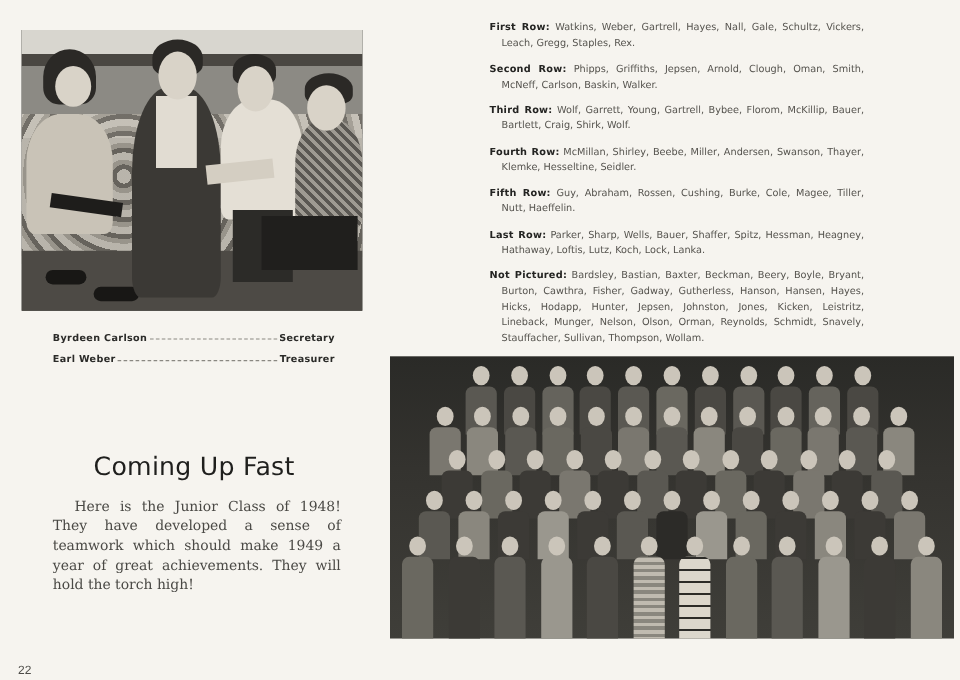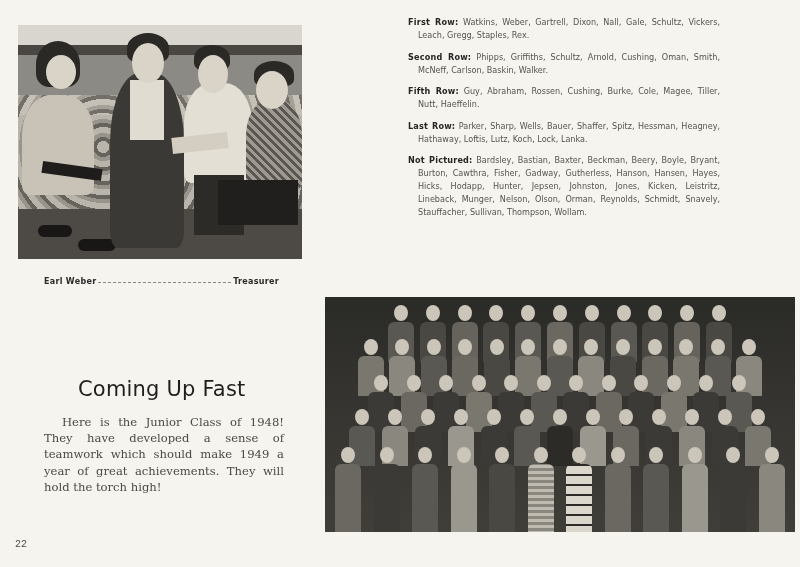--- a/index.html
+++ b/index.html
@@ -52,22 +52,22 @@
   }
   #blurb {
     position:absolute; left:44px; top:414px; width:240px;
     font-family:"DejaVu Serif", serif; 
     font-size:11.6px; line-height:16.2px; color:#4a4945;
     text-align:justify;
   }
   #blurb .indent { display:inline-block; width:18px; }
 
   #page-number {
-    position:absolute; left:15px; top:539px;
-    font-family:Liberation Mono, monospace; font-size:10px; color:#4d4c48;
+    position:absolute; left:15px; top:554px;
+    font-family:Liberation Sans, sans-serif; font-size:10px; color:#4d4c48;
   }
 
   
   #roster { position:absolute; left:408px; top:16px; width:312px; }
   .roster-entry {
     font-size:8.1px; line-height:13px; color:#55534e;
     margin-bottom:8.5px; text-align:justify;
     padding-left:10px; text-indent:-10px;
   }
   .roster-entry .label { font-weight:bold; color:#242422; letter-spacing:.2px; }
@@ -101,40 +101,53 @@
   <div style="position:absolute;left:154px;top:110px;width:56px;height:16px;background:#d4cec2;transform:rotate(-6deg);"></div>
 
   <div class="fig" style="left:228px;top:75px;width:56px;height:90px;background:repeating-linear-gradient(45deg,#9e9a92 0 3px,#5a5752 3px 6px);"></div>
   <div style="position:absolute;left:200px;top:155px;width:80px;height:45px;background:#201f1d;"></div>
   <div class="hair" style="left:236px;top:36px;width:40px;height:26px;"></div>
   <div class="head" style="left:238px;top:46px;width:32px;height:38px;"></div>
 </div>
 
 <div id="officers-list">
   <div class="officer">
+    <span>Byrdeen Carlson</span>
+    <span class="dots"></span>
+    <span>Secretary</span>
+  </div>
+  <div class="officer">
     <span>Earl Weber</span>
     <span class="dots"></span>
     <span>Treasurer</span>
   </div>
 </div>
 
 <div id="headline">Coming Up Fast</div>
 
 <div id="blurb"><span class="indent"></span><span>Here is the Junior Class of 1948! They have developed a sense of teamwork which should make 1949 a year of great achievements. They will hold the torch high!</span></div>
 
 <div id="page-number">22</div>
 
 <div id="roster">
   <div class="roster-entry">
     <span class="label">First Row:</span>
-    <span>Watkins, Weber, Gartrell, Dixon, Nall, Gale, Schultz, Vickers, Leach, Gregg, Staples, Rex.</span>
+    <span>Watkins, Weber, Gartrell, Hayes, Nall, Gale, Schultz, Vickers, Leach, Gregg, Staples, Rex.</span>
   </div>
   <div class="roster-entry">
     <span class="label">Second Row:</span>
-    <span>Phipps, Griffiths, Schultz, Arnold, Cushing, Oman, Smith, McNeff, Carlson, Baskin, Walker.</span>
+    <span>Phipps, Griffiths, Jepsen, Arnold, Clough, Oman, Smith, McNeff, Carlson, Baskin, Walker.</span>
+  </div>
+  <div class="roster-entry">
+    <span class="label">Third Row:</span>
+    <span>Wolf, Garrett, Young, Gartrell, Bybee, Florom, McKillip, Bauer, Bartlett, Craig, Shirk, Wolf.</span>
+  </div>
+  <div class="roster-entry">
+    <span class="label">Fourth Row:</span>
+    <span>McMillan, Shirley, Beebe, Miller, Andersen, Swanson, Thayer, Klemke, Hesseltine, Seidler.</span>
   </div>
   <div class="roster-entry">
     <span class="label">Fifth Row:</span>
     <span>Guy, Abraham, Rossen, Cushing, Burke, Cole, Magee, Tiller, Nutt, Haeffelin.</span>
   </div>
   <div class="roster-entry">
     <span class="label">Last Row:</span>
     <span>Parker, Sharp, Wells, Bauer, Shaffer, Spitz, Hessman, Heagney, Hathaway, Loftis, Lutz, Koch, Lock, Lanka.</span>
   </div>
   <div class="roster-entry">

